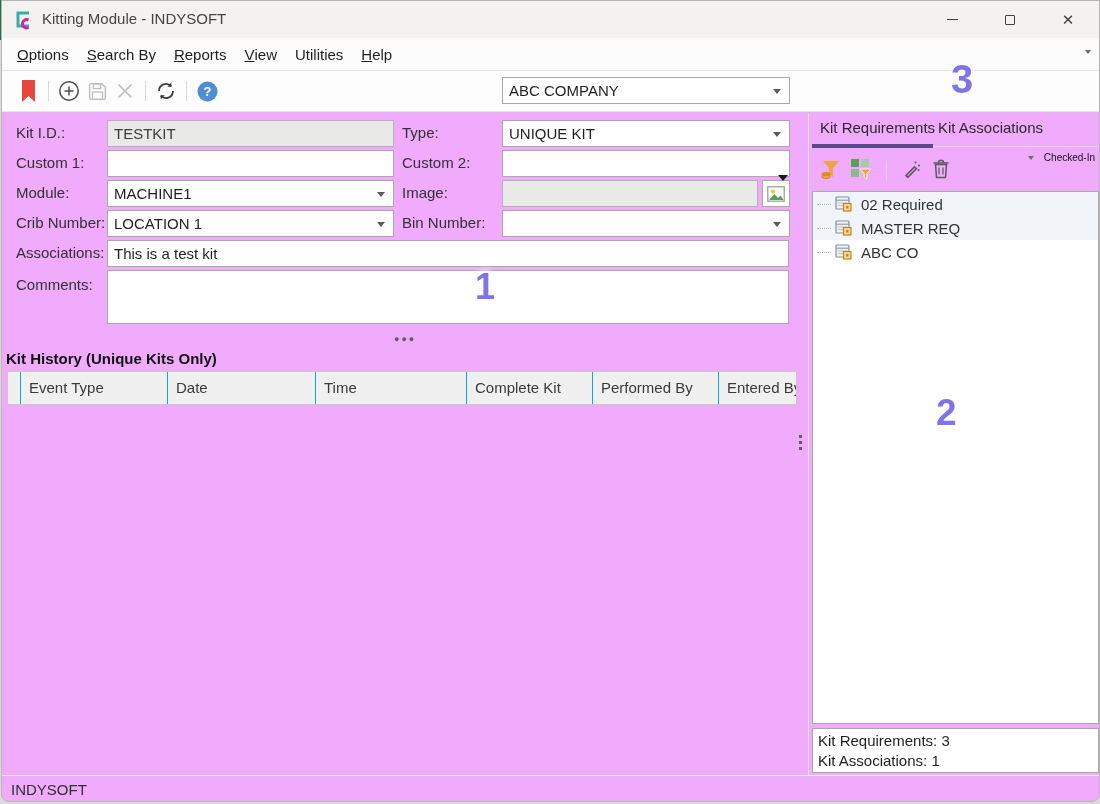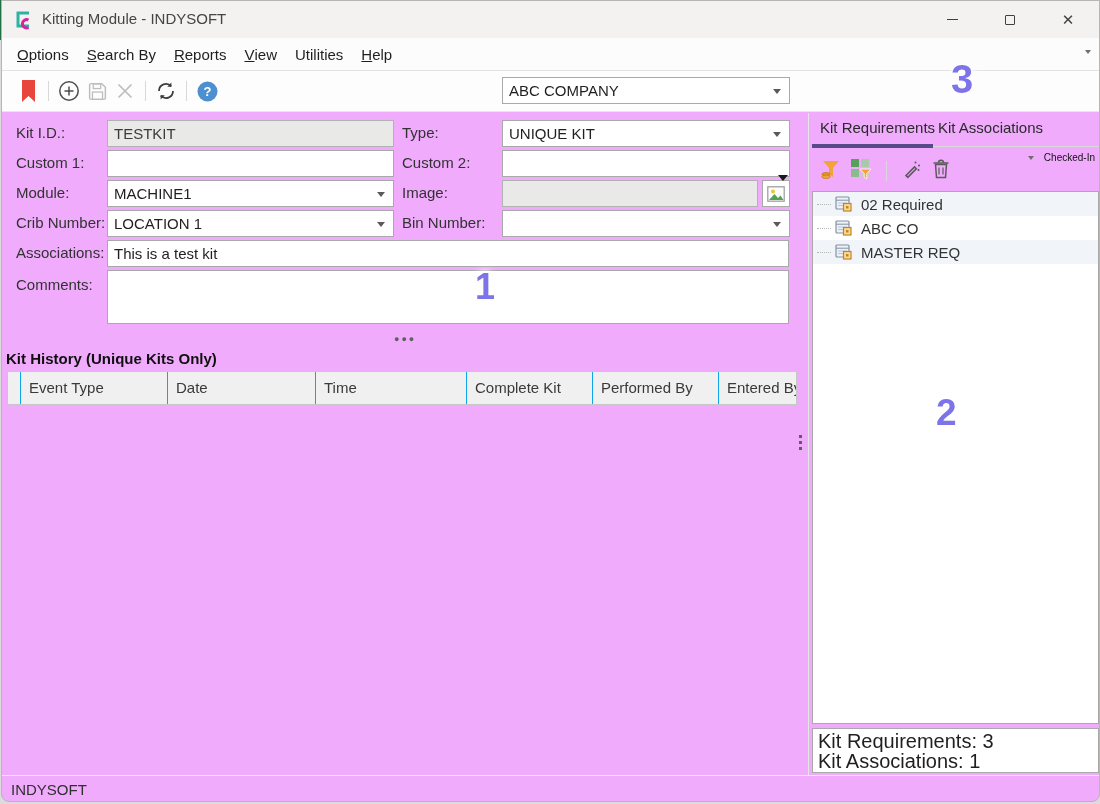--- a/index.html
+++ b/index.html
@@ -69,21 +69,21 @@
   .rp-tab-indicator { position:absolute; left:810px; top:143px; width:121px; height:4px; background:#584a86; }
   .rp-toolbar { position:absolute; left:818px; top:156px; height:28px; display:flex; align-items:center; gap:8px; }
   .rp-tree { position:absolute; left:810px; top:190px; width:287px; height:533px; border:1px solid #a9a9a9; background:#fff; }
   .tree-row { position:relative; height:24px; display:flex; align-items:center; }
   .tree-row.alt { background:#f1f4f9; }
   .tree-stub { position:absolute; left:4px; top:12px; width:14px; border-top:1px dotted #b5b5b5; }
   .tree-icon { position:absolute; left:22px; top:4px; }
   .tree-label { position:absolute; left:48px; font-size:15px; color:#333; }
   .rp-stats { position:absolute; left:810px; top:727px; width:287px; height:45px; border:1px solid #a9a9a9;
               background:#fff; padding:2px 5px; }
-  .rp-stats div { font-size:20px; color:#1f1f1f; line-height:20px; }
+  .rp-stats div { font-size:15px; color:#1f1f1f; line-height:20px; }
 
   
   .statusline { position:absolute; left:0; right:0; top:774px; height:1px; background:#ececec; }
   .statusbar-text { position:absolute; left:9px; top:780px; font-size:15px; color:#303030; }
 
   
   .checked-in { position:absolute; right:4px; top:81px; display:flex; align-items:center; gap:10px; }
   .checked-in b { font-size:10px; color:#111; font-weight:normal;text-align:right; }
 
   
@@ -299,42 +299,42 @@
         <span class="tree-stub"></span>
         <svg class="tree-icon" width="20" height="17" viewBox="0 0 20 17">
           <rect x="1" y="1" width="13" height="12" rx="1" fill="#eef2f7" stroke="#8291a6" stroke-width="1.2"></rect>
           <path d="M1 4.2 h13" stroke="#8291a6" stroke-width="1"></path>
           <path d="M3 7 h9 M3 9.5 h9" stroke="#aab6c6" stroke-width="0.8"></path>
           <rect x="8.5" y="7.5" width="7.5" height="7.5" fill="#f5d9a8" stroke="#c8860f" stroke-width="1.2"></rect>
           <rect x="11" y="10" width="2.5" height="2.5" fill="#c8860f"></rect>
         </svg>
         <span class="tree-label">02 Required</span>
       </div>
+      <div class="tree-row alt">
+        <span class="tree-stub"></span>
+        <svg class="tree-icon" width="20" height="17" viewBox="0 0 20 17">
+          <rect x="1" y="1" width="13" height="12" rx="1" fill="#eef2f7" stroke="#8291a6" stroke-width="1.2"></rect>
+          <path d="M1 4.2 h13" stroke="#8291a6" stroke-width="1"></path>
+          <path d="M3 7 h9 M3 9.5 h9" stroke="#aab6c6" stroke-width="0.8"></path>
+          <rect x="8.5" y="7.5" width="7.5" height="7.5" fill="#f5d9a8" stroke="#c8860f" stroke-width="1.2"></rect>
+          <rect x="11" y="10" width="2.5" height="2.5" fill="#c8860f"></rect>
+        </svg>
+        <span class="tree-label">MASTER REQ</span>
+      </div>
       <div class="tree-row">
         <span class="tree-stub"></span>
         <svg class="tree-icon" width="20" height="17" viewBox="0 0 20 17">
           <rect x="1" y="1" width="13" height="12" rx="1" fill="#eef2f7" stroke="#8291a6" stroke-width="1.2"></rect>
           <path d="M1 4.2 h13" stroke="#8291a6" stroke-width="1"></path>
           <path d="M3 7 h9 M3 9.5 h9" stroke="#aab6c6" stroke-width="0.8"></path>
           <rect x="8.5" y="7.5" width="7.5" height="7.5" fill="#f5d9a8" stroke="#c8860f" stroke-width="1.2"></rect>
           <rect x="11" y="10" width="2.5" height="2.5" fill="#c8860f"></rect>
         </svg>
         <span class="tree-label">ABC CO</span>
       </div>
-      <div class="tree-row alt">
-        <span class="tree-stub"></span>
-        <svg class="tree-icon" width="20" height="17" viewBox="0 0 20 17">
-          <rect x="1" y="1" width="13" height="12" rx="1" fill="#eef2f7" stroke="#8291a6" stroke-width="1.2"></rect>
-          <path d="M1 4.2 h13" stroke="#8291a6" stroke-width="1"></path>
-          <path d="M3 7 h9 M3 9.5 h9" stroke="#aab6c6" stroke-width="0.8"></path>
-          <rect x="8.5" y="7.5" width="7.5" height="7.5" fill="#f5d9a8" stroke="#c8860f" stroke-width="1.2"></rect>
-          <rect x="11" y="10" width="2.5" height="2.5" fill="#c8860f"></rect>
-        </svg>
-        <span class="tree-label">MASTER REQ</span>
-      </div>
     </div>
 
     <div class="rp-stats">
       <div>Kit Requirements: 3</div>
       <div>Kit Associations: 1</div>
     </div>
 
     <div class="statusline"></div>
     <span class="statusbar-text">INDYSOFT</span>
   </div>

